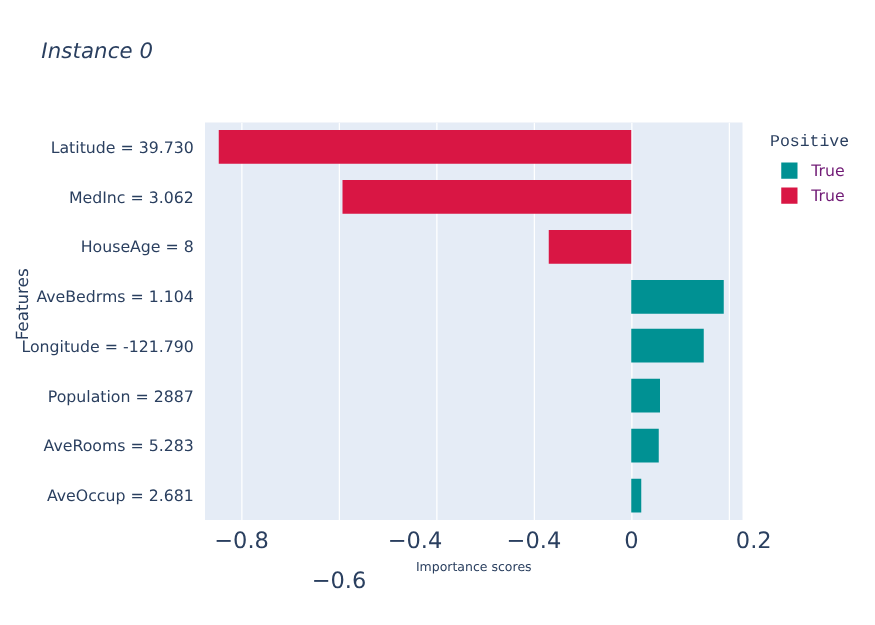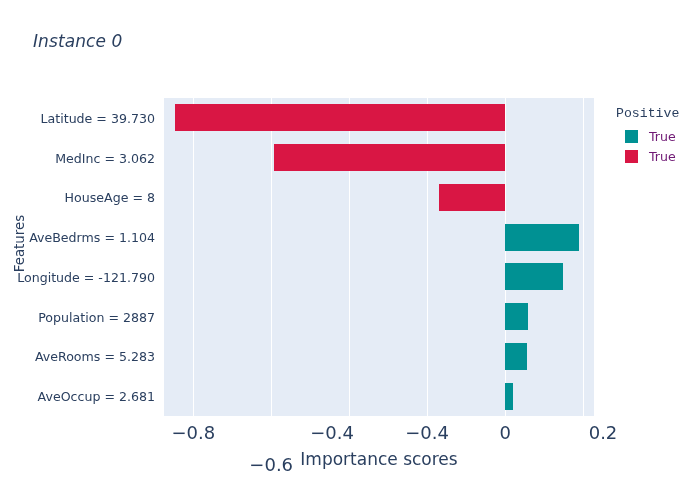--- a/index.html
+++ b/index.html
@@ -78,21 +78,21 @@
     top: 98px;
     height: 318px;
   }
   
   .xaxis-title {
     position: absolute;
     left: 164px;
     width: 430px;
     top: 449px;
     text-align: center;
-    font-size: 17px;
+    font-size: 10px;
     color: #2a3f5f;
   }
   .yaxis-title {
     position: absolute;
     left: -26px;
     top: 236px;
     width: 90px;
     text-align: center;
     font-size: 13.4px;
     color: #2a3f5f;

